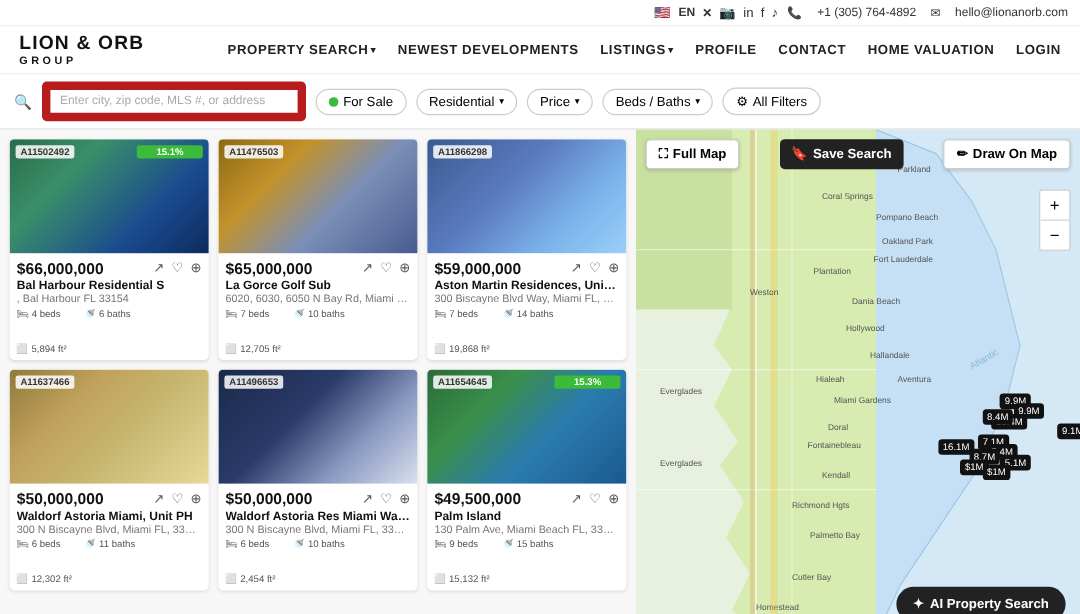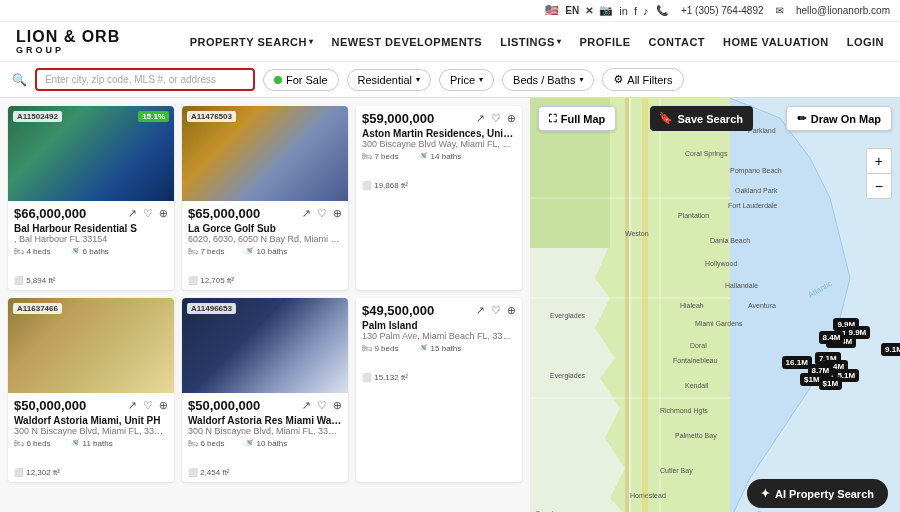--- a/index.html
+++ b/index.html
@@ -43,21 +43,21 @@
       align-items: center;
       gap: 8px;
       padding: 6px 12px;
       border-bottom: 1px solid #ddd;
       background: #fff;
     }
     .search-input {
       display: flex;
       align-items: center;
       gap: 4px;
-      border: 2px solid #b91c1c;
+      border: 7px solid #b91c1c;
       border-radius: 4px;
       padding: 4px 8px;
       font-size: 11px;
       color: #999;
       flex: 0 0 220px;
     }
     .filter-btn {
       display: flex;
       align-items: center;
       gap: 4px;
@@ -98,21 +98,21 @@
       color: #333;
       font-weight: 600;
     }
     .prop-badge-green {
       position: absolute;
       top: 5px;
       right: 5px;
       background: #3bba3b;
       color: #fff;
       font-size: 8px;
-      padding: 1px 4px;
+      padding: 1px 16px;
       border-radius: 2px;
       font-weight: 600;
     }
     .prop-info { padding: 5px 6px; }
     .prop-price { font-size: 13px; font-weight: 700; color: #111; }
     .prop-actions { display: flex; gap: 6px; align-items: center; margin-left: auto; }
     .prop-price-row { display: flex; align-items: center; justify-content: space-between; margin-bottom: 2px; }
     .prop-name { font-size: 10px; font-weight: 600; color: #111; white-space: nowrap; overflow: hidden; text-overflow: ellipsis; }
     .prop-addr { font-size: 9px; color: #777; white-space: nowrap; overflow: hidden; text-overflow: ellipsis; margin-bottom: 3px; }
     .prop-stats { display: flex; gap: 20px; font-size: 8px; color: #555; flex-wrap: wrap; }
@@ -201,21 +201,21 @@
 
     
     .price-marker {
       position: absolute;
       background: #111;
       color: #fff;
       font-size: 8px;
       padding: 2px 4px;
       border-radius: 3px;
       white-space: nowrap;
-      font-weight: 700;
+      font-weight: 400;
     }
 
     .map-container { position: relative; width: 100%; height: 100%; }
 
     
     .listings::-webkit-scrollbar { width: 4px; }
     .listings::-webkit-scrollbar-track { background: #f1f1f1; }
     .listings::-webkit-scrollbar-thumb { background: #ccc; }
 
     
@@ -338,20 +338,25 @@
       <div class="prop-name">La Gorce Golf Sub</div>
       <div class="prop-addr">6020, 6030, 6050 N Bay Rd, Miami Beach FL...</div>
       <div class="prop-stats">
         <span class="prop-stat">🛏 7 beds</span>
         <span class="prop-stat">🚿 10 baths</span>
         <span class="prop-stat">⬜ 12,705 ft²</span>
       </div>
     </div>
   </div>
         <div class="prop-card">
+    <div class="prop-img-container">
+      <div class="prop-img-div img-astonmartin"></div>
+      <div class="prop-badge">A11866298</div>
+
+    </div>
     <div class="prop-info">
       <div class="prop-price-row">
         <span class="prop-price">$59,000,000</span>
         <div class="prop-actions">
           <span class="action-icon">↗</span>
           <span class="action-icon">♡</span>
           <span class="action-icon">⊕</span>
         </div>
       </div>
       <div class="prop-name">Aston Martin Residences, Unit 6301</div>
@@ -405,20 +410,25 @@
       <div class="prop-name">Waldorf Astoria Res Miami Waldorf Astoria Mia, Unit PH 6</div>
       <div class="prop-addr">300 N Biscayne Blvd, Miami FL, 33132</div>
       <div class="prop-stats">
         <span class="prop-stat">🛏 6 beds</span>
         <span class="prop-stat">🚿 10 baths</span>
         <span class="prop-stat">⬜ 2,454 ft²</span>
       </div>
     </div>
   </div>
         <div class="prop-card">
+    <div class="prop-img-container">
+      <div class="prop-img-div img-palm"></div>
+      <div class="prop-badge">A11654645</div>
+      <div class="prop-badge-green">15.3%</div>
+    </div>
     <div class="prop-info">
       <div class="prop-price-row">
         <span class="prop-price">$49,500,000</span>
         <div class="prop-actions">
           <span class="action-icon">↗</span>
           <span class="action-icon">♡</span>
           <span class="action-icon">⊕</span>
         </div>
       </div>
       <div class="prop-name">Palm Island</div>

